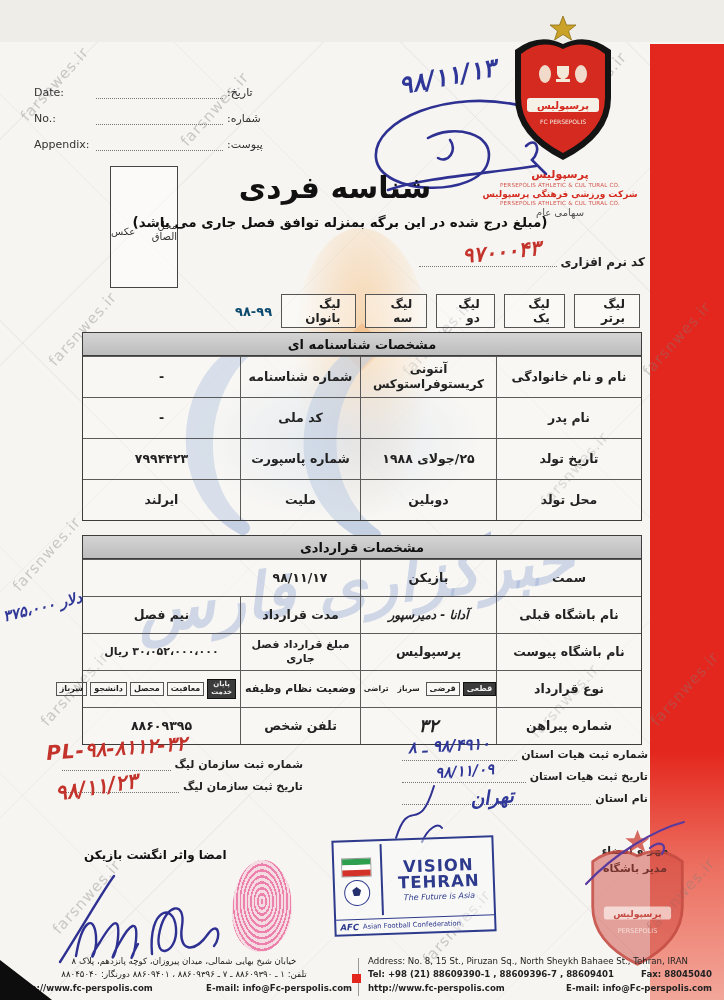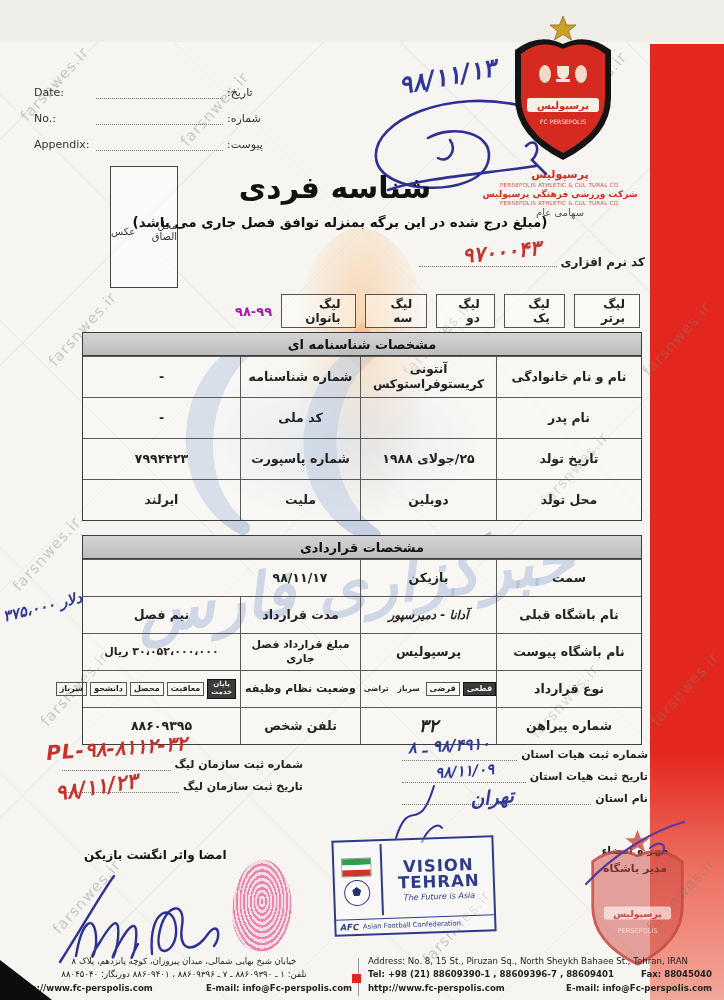--- a/index.html
+++ b/index.html
@@ -176,21 +176,21 @@
     <span class="dots" style="min-width:110px;"></span>
   </div>
   <div class="abs hand-red" style="left:462px;top:240px;font-size:21px;font-weight:bold;transform:rotate(-6deg);letter-spacing:2px;">۹۷۰۰۰۴۳</div>
 
   <div class="abs rtl" style="left:235px;top:294px;width:405px;display:flex;align-items:center;gap:9px;">
     <span class="lg-box">لیگ برتر</span>
     <span class="lg-box">لیگ یک</span>
     <span class="lg-box">لیگ دو</span>
     <span class="lg-box">لیگ سه</span>
     <span class="lg-box">لیگ بانوان</span>
-    <span style="font-size:13px;font-weight:bold;color:#a21caf;text-align:center;">۹۸-۹۹</span>
+    <span style="font-size:13px;font-weight:bold;color:#0c4a6e;text-align:center;">۹۸-۹۹</span>
   </div>
 
   <div class="tbl t1" style="left:82px;top:332px;width:558px;">
     <div class="tbl-head rtl">مشخصات شناسنامه ای</div>
     <div class="tr">
       <div>نام و نام خانوادگی</div>
       <div style="font-size:12px;">آنتونی کریستوفراستوکس</div>
       <div>شماره شناسنامه</div>
       <div>-</div>
     </div>

